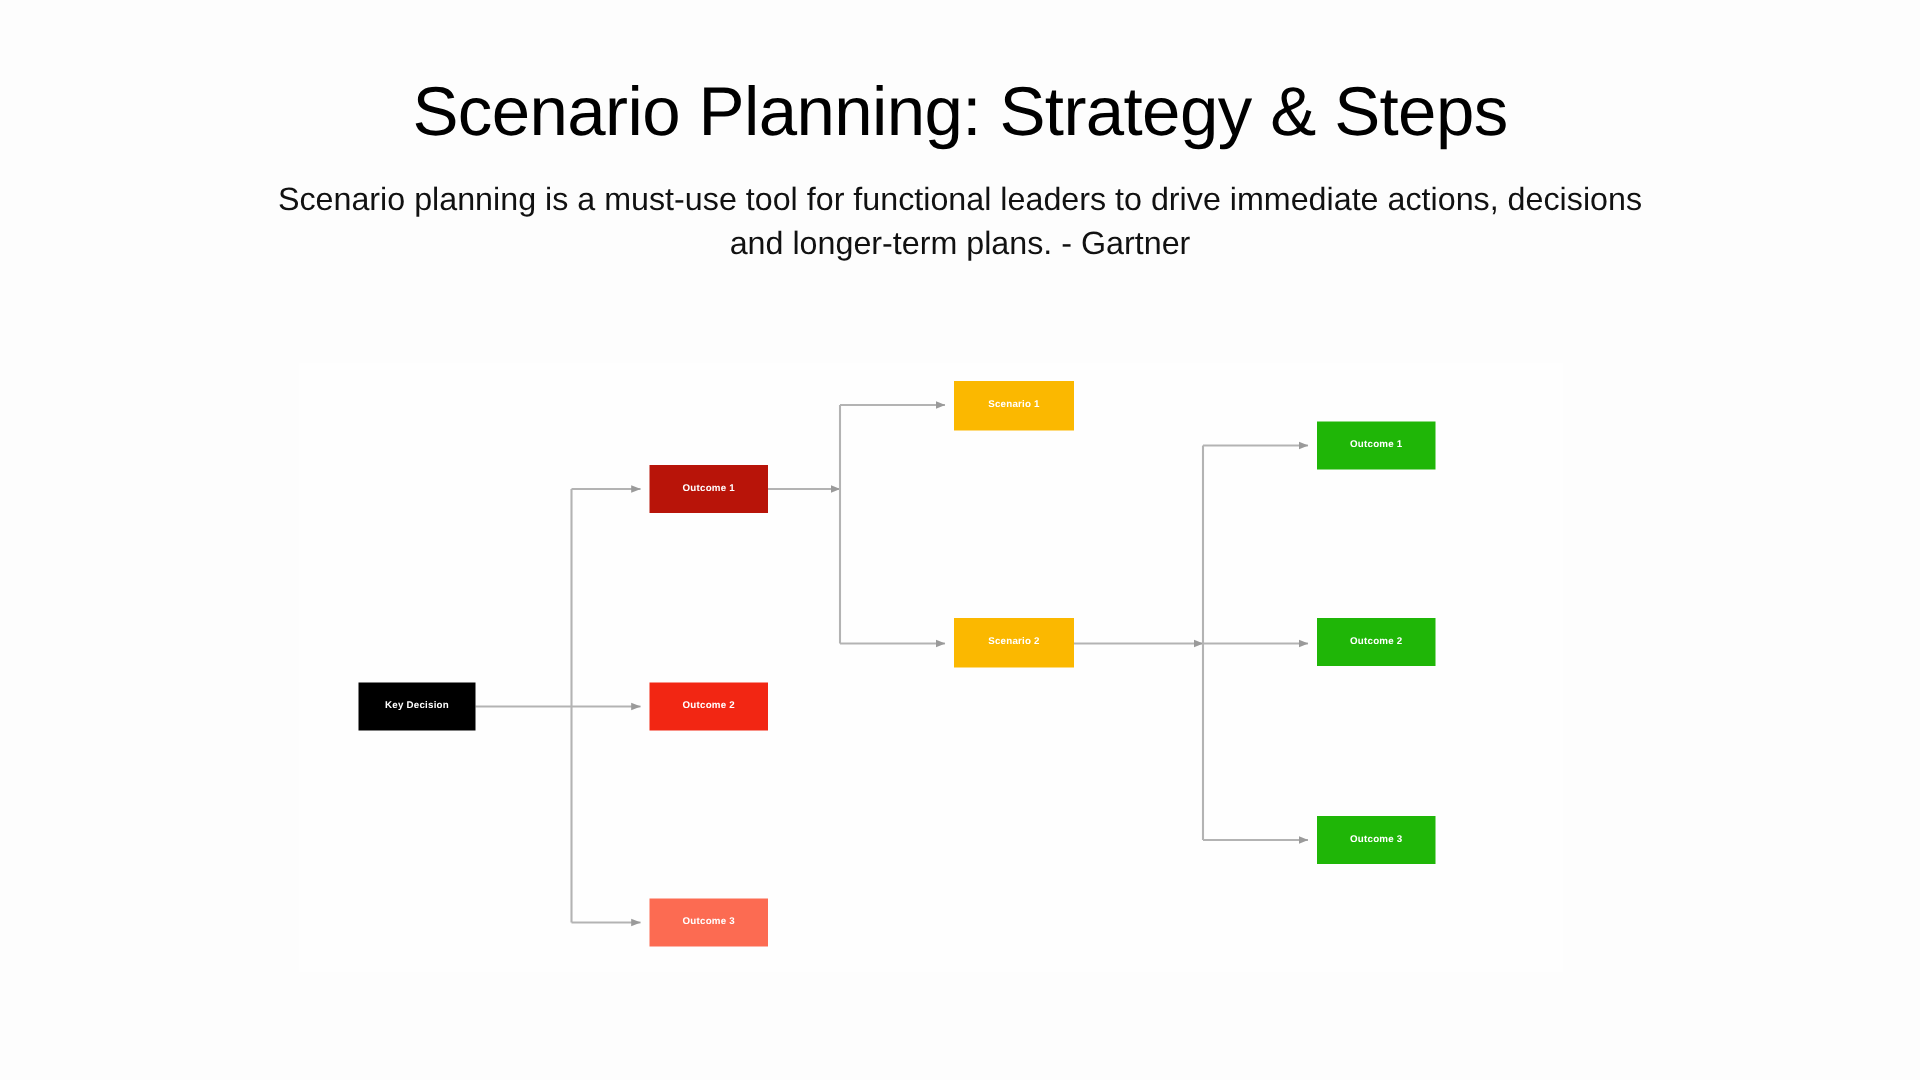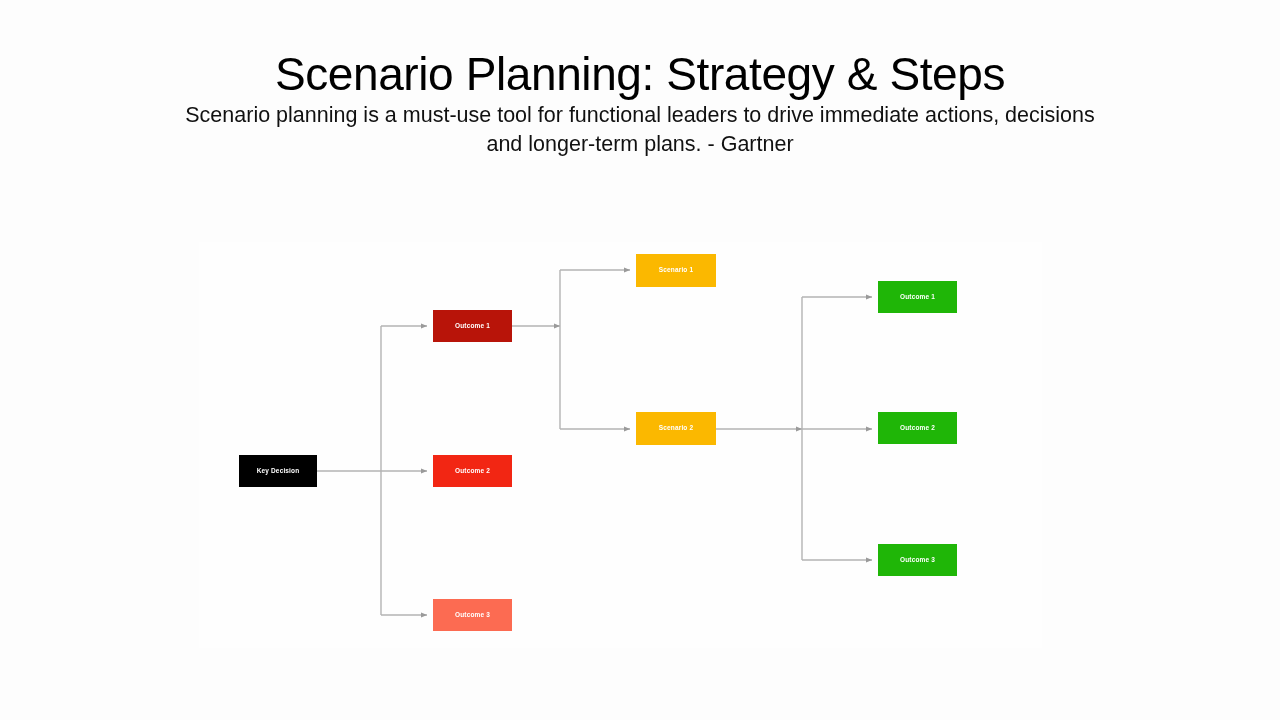--- a/index.html
+++ b/index.html
@@ -35,21 +35,21 @@
     color: #000000;
     letter-spacing: -0.4px;
     margin: 0;
     white-space: nowrap;
   }
   .subtitle {
     font-size: 21.5px;
     line-height: 1.36;
     font-weight: 400;
     color: #111111;
-    margin: 0 auto 0;
+    margin: 18px auto 0;
     width: 950px;
   }
 
   
   .diagram-panel {
     position: absolute;
     left: 199px;
     top: 242px;
     width: 843px;
     height: 406px;

